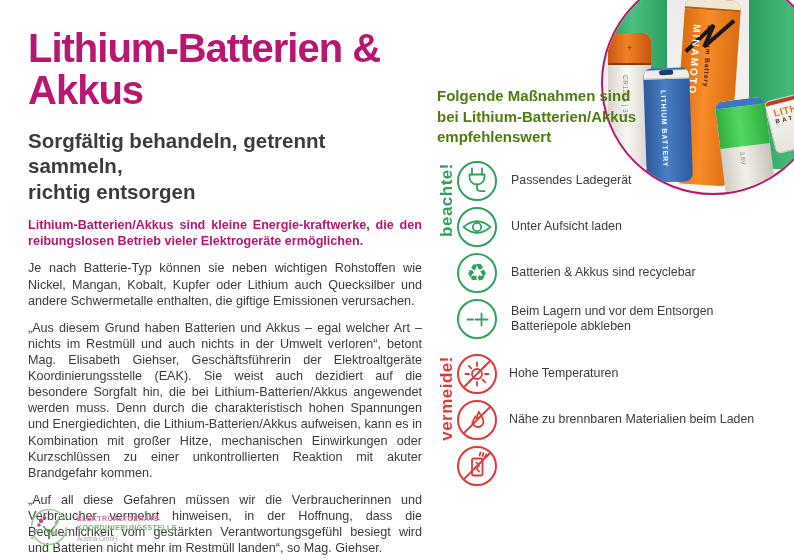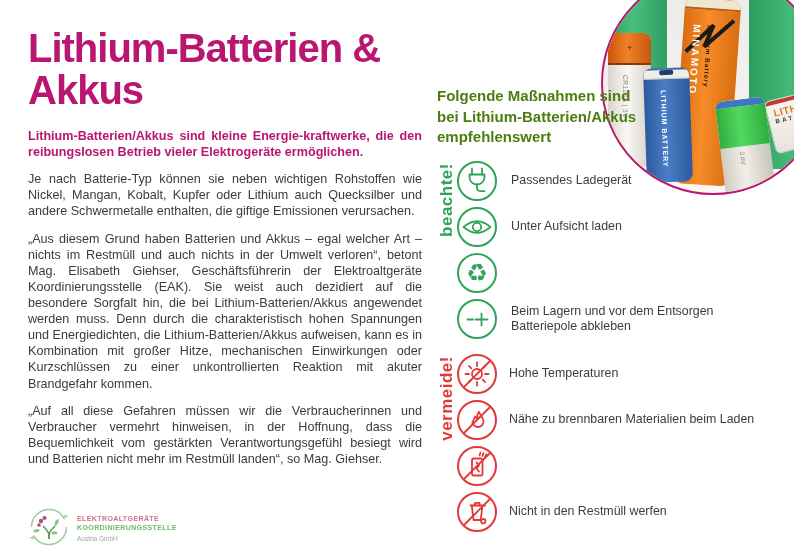--- a/index.html
+++ b/index.html
@@ -150,20 +150,24 @@
   <div class="bat bat-blue">
     <div class="band">
         <div class="dot"></div>
       </div>
     <span class="vtext">LITHIUM BATTERY</span>
   </div>
 </div>
 
 <div class="left-col">
   <h1 class="title">Lithium-Batterien &amp; Akkus</h1>
+  <h2 class="subtitle">
+    <span>Sorgfältig behandeln, getrennt sammeln,</span><br>
+    <span>richtig entsorgen</span>
+  </h2>
   <p class="intro">Lithium-Batterien/Akkus sind kleine Energie-kraftwerke, die den reibungslosen Betrieb vieler Elektrogeräte ermöglichen.</p>
   <p>Je nach Batterie-Typ können sie neben wichtigen Rohstoffen wie Nickel, Mangan, Kobalt, Kupfer oder Lithium auch Quecksilber und andere Schwermetalle enthalten, die giftige Emissionen verursachen.</p>
   <p>„Aus diesem Grund haben Batterien und Akkus – egal welcher Art – nichts im Restmüll und auch nichts in der Umwelt verloren“, betont Mag. Elisabeth Giehser, Geschäftsführerin der Elektroaltgeräte Koordinierungsstelle (EAK). Sie weist auch dezidiert auf die besondere Sorgfalt hin, die bei Lithium-Batterien/Akkus angewendet werden muss. Denn durch die charakteristisch hohen Spannungen und Energiedichten, die Lithium-Batterien/Akkus aufweisen, kann es in Kombination mit großer Hitze, mechanischen Einwirkungen oder Kurzschlüssen zu einer unkontrollierten Reaktion mit akuter Brandgefahr kommen.</p>
   <p>„Auf all diese Gefahren müssen wir die Verbraucherinnen und Verbraucher vermehrt hinweisen, in der Hoffnung, dass die Bequemlichkeit vom gestärkten Verantwortungsgefühl besiegt wird und Batterien nicht mehr im Restmüll landen“, so Mag. Giehser.</p>
 </div>
 
 <div class="footer">
   <div class="logo">
     <span>
       <svg width="42" height="42" viewBox="0 0 42 42">
@@ -214,20 +218,21 @@
             <path d="M4.5 18Q18 6.5 31.5 18Q18 29.5 4.5 18Z"></path>
             <circle cx="18" cy="18" r="4.2"></circle>
           </svg>
         </span>
         <span class="itext">Unter Aufsicht laden</span>
       </div>
       <div class="item green">
         <span class="icn">
             <span class="glyph">♻</span>
           </span>
+        <span class="itext">Batterien &amp; Akkus sind recyclebar</span>
       </div>
       <div class="item green">
         <span class="icn">
           <svg width="36" height="36" viewBox="0 0 36 36">
             <path d="M8.5 18.5h5.5"></path>
             <path d="M22.5 12.5v12M16.5 18.5h12"></path>
           </svg>
         </span>
         <span class="itext">Beim Lagern und vor dem Entsorgen Batteriepole abkleben</span>
       </div>
@@ -259,27 +264,15 @@
       <div class="item red">
         <span class="icn">
           <svg width="36" height="36" viewBox="0 0 36 36">
             <rect x="13" y="10.5" width="10.5" height="17" rx="1.8"></rect>
             <path d="M17.5 14.5l2.5 3-2.5 3 2.5 3"></path>
             <path d="M21.5 4.5l-1 3M24.5 5l-1 3M27.5 6.2l-1.5 2.8"></path>
             <path d="M5.5 30.5L30.5 5.5"></path>
           </svg>
         </span>
       </div>
-      <div class="item red">
-        <span class="icn">
-          <svg width="36" height="36" viewBox="0 0 36 36">
-            <path d="M16 11.5V8.8h4.5v2.7"></path>
-            <path d="M11.5 11.5H26"></path>
-            <path d="M12.8 11.5l1.7 14.5h7.2l1.6-13"></path>
-            <circle cx="24.3" cy="27.2" r="2.2"></circle>
-            <path d="M5 31L31 5"></path>
-          </svg>
-        </span>
-        <span class="itext">Nicht in den Restmüll werfen</span>
-      </div>
     </div>
   </div>
 </div>
 
 </body></html>

